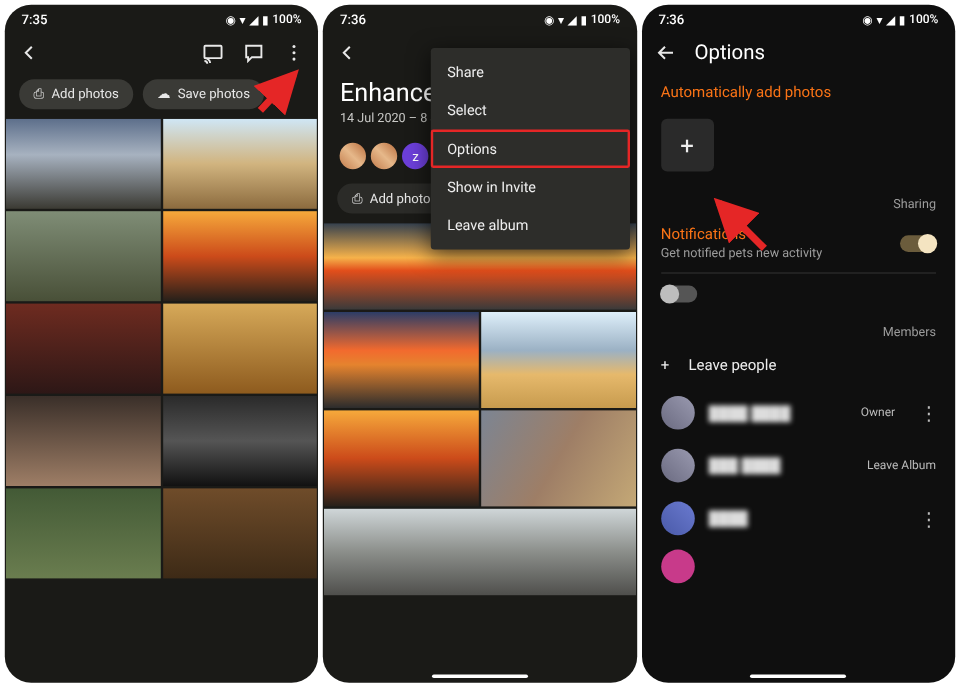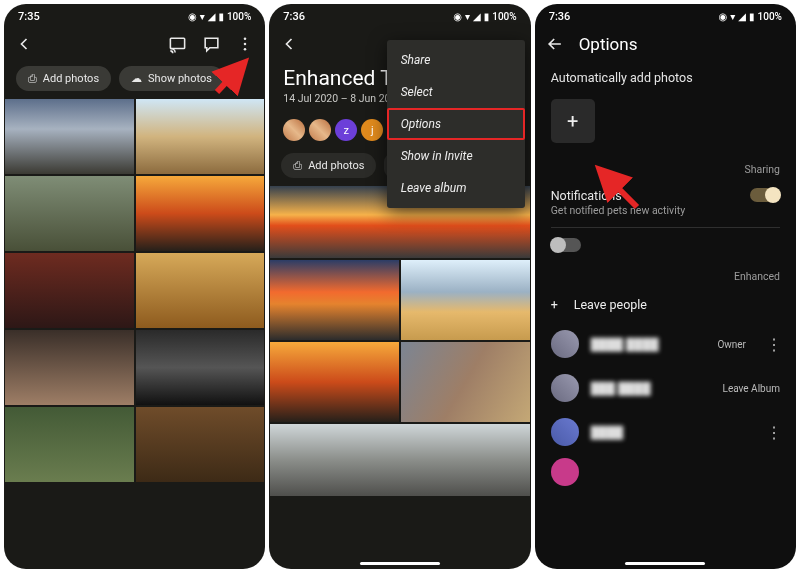--- a/index.html
+++ b/index.html
@@ -89,44 +89,43 @@
 
   
   .album-header { padding: 4px 14px 8px; }
   .album-title { font-size: 21px; color:#fff; font-weight:400; }
   .album-dates { font-size: 10.5px; color:#c9c9c6; margin-top:2px; }
   .avatars { display:flex; gap:4px; padding: 6px 14px 8px; }
   .av { width:22px; height:22px; border-radius:50%; background:#555; display:flex;align-items:center;justify-content:center;font-size:11px;color:#fff; }
   .av.z{background:#6c3fd9;} .av.j{background:#e08a1d;} .av.m{background:#555;}
   .av.px{background:linear-gradient(45deg,#c17a4a,#e6b88a,#b86c3c);}
   .menu {
-    position:absolute; top:36px; right:6px; width:138px;
+    position:absolute; top:36px; right:6px; width:166px;
     background:#2d2d2a; border-radius:3px; z-index:5;
     box-shadow:0 4px 18px rgba(0,0,0,0.6);
     padding:4px 0;
-    font-style:italic;
   }
   .menu-item { padding:9px 14px; font-size:12px; color:#eee; }
   .menu-item.hl { outline:2px solid #e52626; outline-offset:-2px; border-radius:2px; }
   .grid2 { display:flex; flex-direction:column; gap:2px; flex:1; overflow:hidden; padding:0 1px; }
   .row2 { display:grid; grid-template-columns:1fr 1fr; gap:2px; height:80px; }
   .pano { height:72px; position:relative; }
   .vr-badge { position:absolute; top:4px; right:6px; font-size:9.5px; color:#fff; display:flex; gap:4px; align-items:center; text-shadow:0 0 3px #000; }
 
   
   .section-lbl { font-size:10.5px; color:#9c9c9c; padding:10px 16px 4px;text-align:right; }
   .opt-block { padding:8px 16px; }
-  .opt-title { font-size:12.5px; color:#e5e5e5; }
+  .opt-title { font-size:12.5px; color:#f97316; }
   .opt-sub { font-size:10.5px; color:#9c9c9c; margin-top:1px; }
   .addbtn {
     width:44px; height:44px; background:#2a2a2a; border-radius:5px;
     margin:6px 16px 10px; display:flex; align-items:center; justify-content:center;
     color:#eee; font-size:20px;
   }
-  .row-toggle { display:flex; align-items:flex-start; padding:8px 16px; gap:10px; }
+  .row-toggle { display:flex; align-items:center; padding:8px 16px; gap:10px; }
   .row-toggle .txt{flex:1;}
   .toggle {
     width:30px; height:14px; border-radius:8px; background:#555; position:relative;
   }
   .toggle .knob{width:16px;height:16px;border-radius:50%;background:#bdbdbd;position:absolute;top:-1px;left:-1px;}
   .toggle.on{background:#6b5c3c;} .toggle.on .knob{left:15px;background:#f4e4c1;}
   .divider{height:1px;background:#2f2f2f;margin:2px 16px;}
   .member { display:flex; align-items:center; gap:12px; padding:8px 16px; }
   .member .mav{width:28px;height:28px;border-radius:50%;background:linear-gradient(45deg,#6a6a80,#9a9ab0);}
   .member .mav.pink{background:#c83a8a;}
@@ -176,21 +175,21 @@
         </svg>
     </div>
   </div>
   <div class="chip-row">
     <div class="chip">
       <span>⎙</span>
       <span>Add photos</span>
     </div>
     <div class="chip">
       <span>☁</span>
-      <span>Show photos</span>
+      <span>Save photos</span>
     </div>
   </div>
   <div class="grid">
     <div class="ph a"></div>
     <div class="ph b"></div>
     <div class="ph c"></div>
     <div class="ph d"></div>
     <div class="ph e"></div>
     <div class="ph f"></div>
     <div class="ph g"></div>
@@ -310,21 +309,21 @@
         <div class="knob"></div>
       </div>
   </div>
   <div class="divider"></div>
   <div class="row-toggle">
     <div class="toggle">
         <div class="knob"></div>
       </div>
   </div>
 
-  <div class="section-lbl">Enhanced</div>
+  <div class="section-lbl">Members</div>
 
   <div class="invite">
     <span>+</span>
     <span>Leave people</span>
   </div>
 
   <div class="member">
     <div class="mav"></div>
     <div class="mname">████ ████</div>
     <div class="mact">Owner</div>

